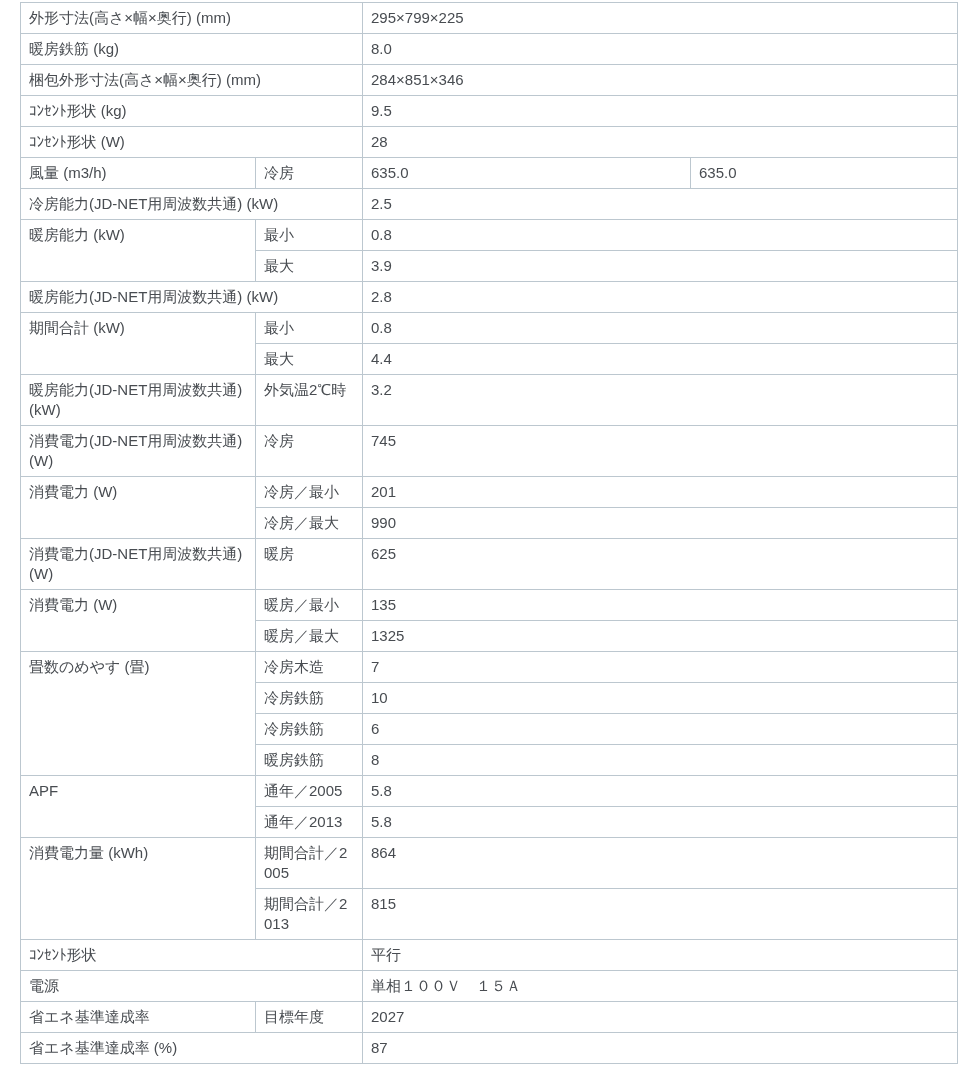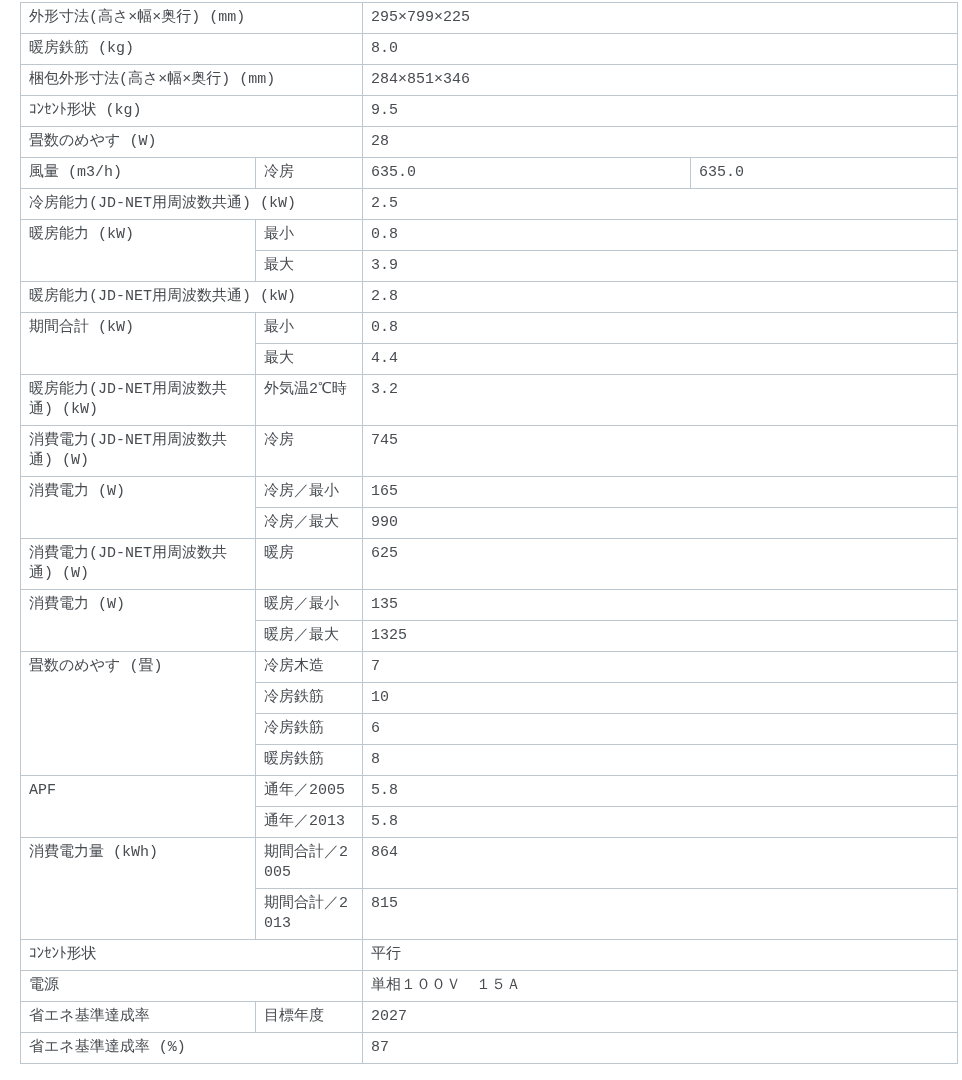--- a/index.html
+++ b/index.html
@@ -6,21 +6,20 @@
     margin: 0;
     padding: 0;
     width: 962px;
     height: 1080px;
     overflow: hidden;
     background: #ffffff;
     font-family: "Liberation Sans", sans-serif;
   }
   .spec-wrap {
     margin: 2px 0 0 20px;
-    font-family: Liberation Mono, monospace;
   }
   table.spec {
     border-collapse: collapse;
     table-layout: fixed;
     width: 937px;
     background: #ffffff;
   }
   col.c1 { width: 235px; }
   col.c2 { width: 107px; }
   col.c3 { width: 328px; }
@@ -63,21 +62,21 @@
         </tr>
         <tr>
           <td colspan="2" class="label">梱包外形寸法(高さ×幅×奥行) (mm)</td>
           <td colspan="2" class="value">284×851×346</td>
         </tr>
         <tr>
           <td colspan="2" class="label">ｺﾝｾﾝﾄ形状 (kg)</td>
           <td colspan="2" class="value">9.5</td>
         </tr>
         <tr>
-          <td colspan="2" class="label">畳数のめやす (W)</td>
+          <td colspan="2" class="label">ｺﾝｾﾝﾄ形状 (W)</td>
           <td colspan="2" class="value">28</td>
         </tr>
         <tr>
           <td class="label">風量 (m3/h)</td>
           <td class="sublabel">冷房</td>
           <td class="value">635.0</td>
           <td class="value">635.0</td>
         </tr>
         <tr>
           <td colspan="2" class="label">冷房能力(JD-NET用周波数共通) (kW)</td>
@@ -111,21 +110,21 @@
           <td colspan="2" class="value">3.2</td>
         </tr>
         <tr>
           <td class="label">消費電力(JD-NET用周波数共通) (W)</td>
           <td class="sublabel">冷房</td>
           <td colspan="2" class="value">745</td>
         </tr>
         <tr>
           <td rowspan="2" class="label">消費電力 (W)</td>
           <td class="sublabel">冷房／最小</td>
-          <td colspan="2" class="value">165</td>
+          <td colspan="2" class="value">201</td>
         </tr>
         <tr class="sub">
           <td class="sublabel">冷房／最大</td>
           <td colspan="2" class="value">990</td>
         </tr>
         <tr>
           <td class="label">消費電力(JD-NET用周波数共通) (W)</td>
           <td class="sublabel">暖房</td>
           <td colspan="2" class="value">625</td>
         </tr>

